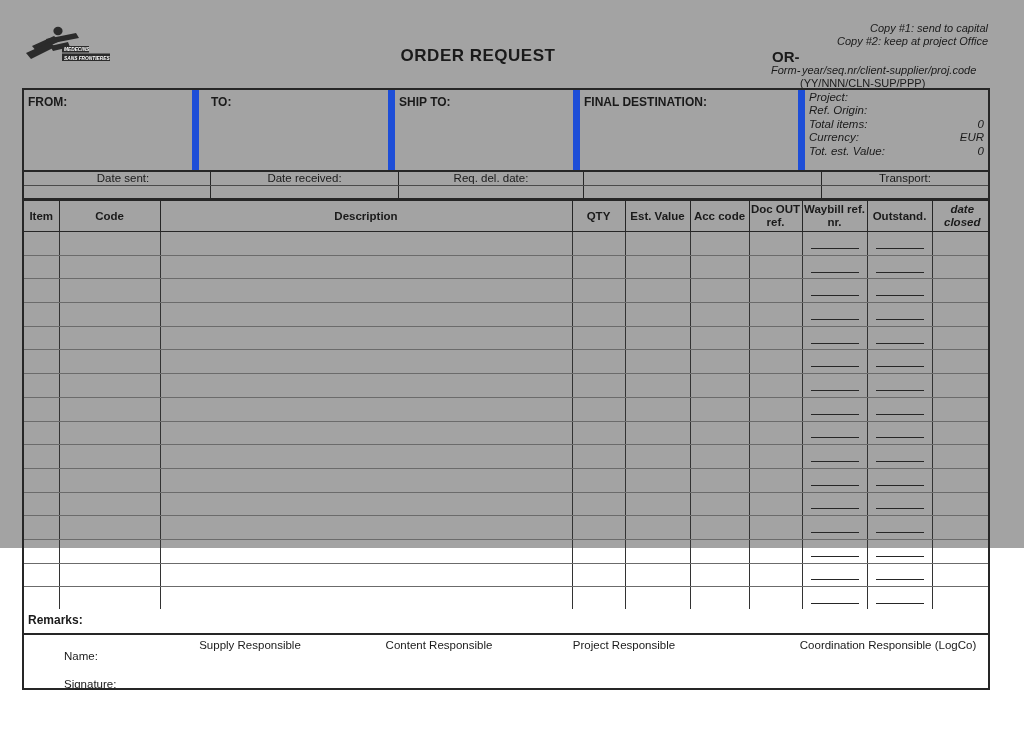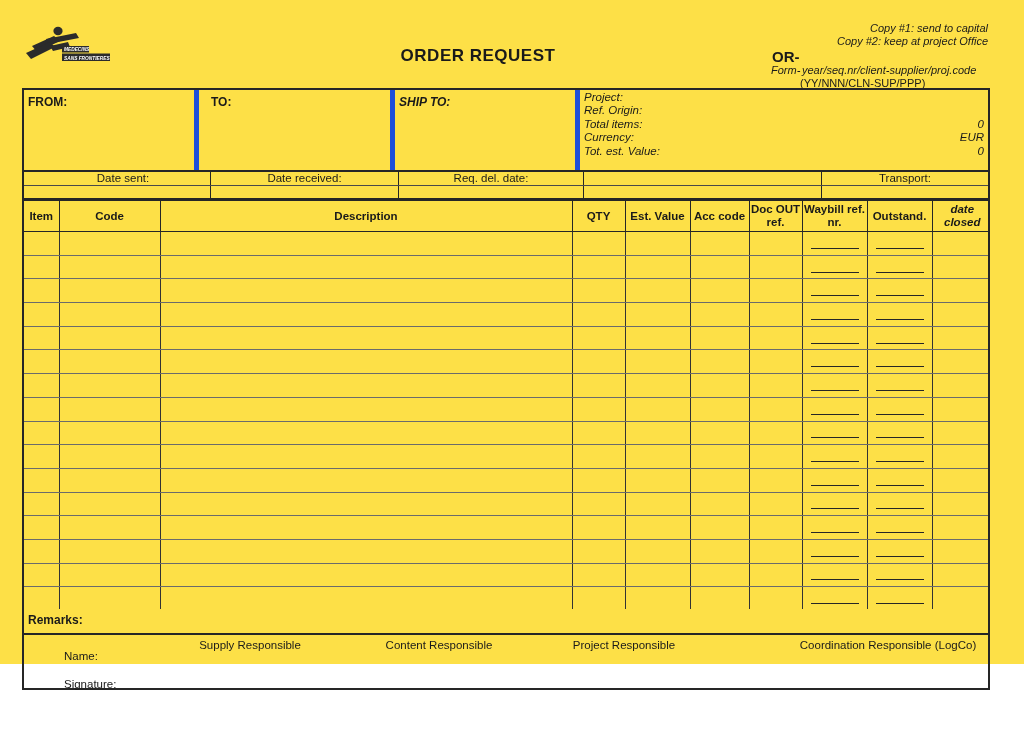--- a/index.html
+++ b/index.html
@@ -1,39 +1,39 @@
 <!DOCTYPE html>
 <html><head>
 <meta charset="utf-8">
 <style>
   * { margin:0; padding:0; box-sizing:border-box; }
   html,body { width:1024px; height:752px; background:#ffffff; overflow:hidden;
               font-family:"Liberation Sans", sans-serif; color:#1a1a1a; }
-  .page { position:relative; width:1024px; height:664px; background:#fde047; }
+  .page { position:relative; width:1024px; height:548px; background:#a3a3a3; }
 
   
   .logo { position:absolute; left:24px; top:26px; }
   .copy-note-1 { position:absolute; top:22px; right:36px; font-size:11px; font-style:italic; white-space:nowrap; }
   .copy-note-2 { position:absolute; top:35px; right:36px; font-size:11px; font-style:italic; white-space:nowrap; }
   .main-title { position:absolute; top:46px; left:478px; transform:translateX(-50%);
                 font-size:17px; font-weight:bold; letter-spacing:.5px; white-space:nowrap; }
   .or-label  { position:absolute; top:48px; left:772px; font-size:15px; font-weight:bold; }
   .form-label { position:absolute; top:64px; left:771px; font-size:11px; font-style:italic; }
   .form-pattern { position:absolute; top:64px; left:802px; font-size:11px; font-style:italic; white-space:nowrap; }
   .form-pattern2 { position:absolute; top:77px; left:800px; font-size:11px; white-space:nowrap; }
 
   
   .form-frame { position:absolute; left:22px; top:88px; width:968px; height:602px;
                 border:2px solid #262626; display:flex; flex-direction:column; }
 
   .addr-row { display:flex; height:82px; border-bottom:2px solid #262626; flex:none; }
-  .addr-box { border-right:5px solid #1d4ed8; padding:2px 4px; overflow:hidden; }
+  .addr-box { border-right:7px solid #1d4ed8; padding:2px 4px; overflow:hidden; }
   .addr-box:last-child { border-right:none; }
   .addr-label { font-size:12px; font-weight:bold; }
-  .w-from{width:175px;} .w-to{width:188px;margin-left:8px;} .w-ship{width:185px;font-style:italic;} .w-final{width:225px;}
+  .w-from{width:175px;} .w-to{width:188px;margin-left:8px;} .w-ship{width:185px;} .w-final{width:225px;}
   .info-box { flex:1; padding:1px 4px 0 4px; }
   .info-line { display:flex; justify-content:space-between; font-size:11.5px; line-height:13.4px;font-style:italic; }
 
   .date-row, .blank-row { display:flex; flex:none; font-size:11.5px;padding-left:12px; }
   .date-row { height:14px; border-bottom:1px solid #4a4a4a; }
   .blank-row { height:12px; }
   .dcell { border-right:1px solid #262626; text-align:center; line-height:13px; overflow:hidden; }
   .dcell:last-child { border-right:none; }
   .d1{width:175px;} .d2{width:188px;} .d3{width:185px;} .d4{width:238px;} .d5{flex:1;}
 
@@ -90,20 +90,23 @@
 
     <div class="addr-row">
       <div class="addr-box w-from">
         <span class="addr-label">FROM:</span>
       </div>
       <div class="addr-box w-to">
         <span class="addr-label">TO:</span>
       </div>
       <div class="addr-box w-ship">
         <span class="addr-label">SHIP TO:</span>
+      </div>
+      <div class="addr-box w-final">
+        <span class="addr-label">FINAL DESTINATION:</span>
       </div>
       <div class="addr-box info-box">
         <div class="info-line">
           <span>Project:</span>
           <span></span>
         </div>
         <div class="info-line">
           <span>Ref. Origin:</span>
           <span></span>
         </div>

